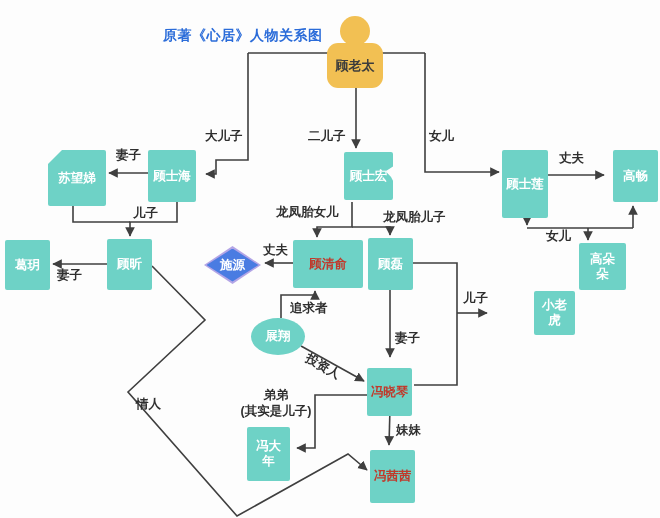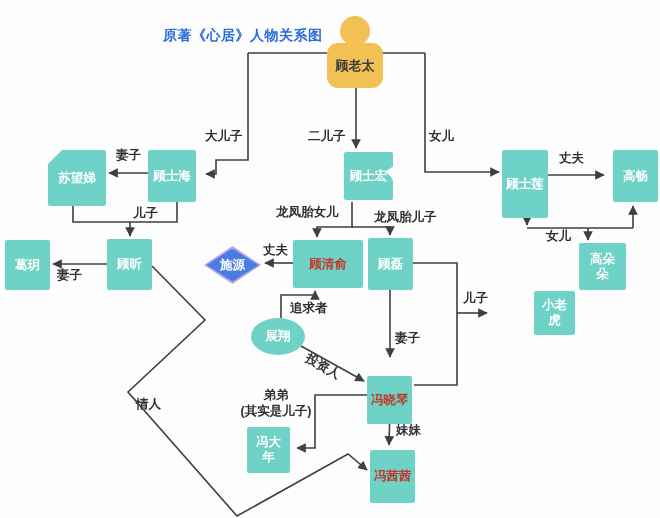--- a/index.html
+++ b/index.html
@@ -88,35 +88,35 @@
       <div class="node rect" style="left: 107px; top: 239px; width: 45px; height: 51px; background: rgb(110, 210, 198); color: rgb(255, 255, 255);">顾昕</div>
       <div class="diamond-outer" style="left: 204px; top: 246px; width: 57px; height: 38px;">
         <div class="d-shape" style="background: rgb(179, 165, 230);"></div>
         <div class="d-inner" style="background: rgb(74, 124, 226); color: rgb(255, 255, 255);">施源</div>
       </div>
       <div class="node rect" style="left: 293px; top: 240px; width: 70px; height: 48px; background: rgb(110, 210, 198); color: rgb(192, 57, 43);">顾清俞</div>
       <div class="node rect" style="left: 368px; top: 238px; width: 45px; height: 52px; background: rgb(110, 210, 198); color: rgb(255, 255, 255);">顾磊</div>
       <div class="node rect" style="left: 490px; top: 291px; width: 41px; height: 44px; background: rgb(110, 210, 198); color: rgb(255, 255, 255); margin-left: 44px;">小老
 虎</div>
       <div class="node ellipse" style="left: 251px; top: 318px; width: 54px; height: 37px; background: rgb(110, 210, 198); color: rgb(255, 255, 255);">展翔</div>
-      <div class="node rect" style="left: 367px; top: 376px; width: 45px; height: 48px; background: rgb(110, 210, 198); color: rgb(192, 57, 43);">冯晓琴</div>
-      <div class="node rect" style="left: 247px; top: 427px; width: 43px; height: 46px; background: rgb(110, 210, 198); color: rgb(255, 255, 255);">冯大
+      <div class="node rect" style="left: 367px; top: 368px; width: 45px; height: 48px; background: rgb(110, 210, 198); color: rgb(192, 57, 43);">冯晓琴</div>
+      <div class="node rect" style="left: 247px; top: 427px; width: 43px; height: 54px; background: rgb(110, 210, 198); color: rgb(255, 255, 255);">冯大
 年</div>
       <div class="node rect" style="left: 370px; top: 450px; width: 45px; height: 53px; background: rgb(110, 210, 198); color: rgb(192, 57, 43);">冯茜茜</div>
     </div>
   <div id="labels-layer">
       <div class="edge-label" style="left: 205px; top: 129px;">大儿子</div>
       <div class="edge-label" style="left: 308px; top: 129px;">二儿子</div>
       <div class="edge-label" style="left: 429px; top: 129px;">女儿</div>
       <div class="edge-label" style="left: 116px; top: 148px;">妻子</div>
       <div class="edge-label" style="left: 133px; top: 206px;">儿子</div>
       <div class="edge-label" style="left: 57px; top: 268px;">妻子</div>
       <div class="edge-label" style="left: 263px; top: 243px;">丈夫</div>
       <div class="edge-label" style="left: 276px; top: 205px;">龙凤胎女儿</div>
-      <div class="edge-label" style="left: 374px; top: 210px;">龙凤胎儿子</div>
+      <div class="edge-label" style="left: 383px; top: 210px;">龙凤胎儿子</div>
       <div class="edge-label" style="left: 559px; top: 151px;">丈夫</div>
       <div class="edge-label" style="left: 546px; top: 229px;">女儿</div>
       <div class="edge-label" style="left: 290px; top: 301px;">追求者</div>
       <div class="edge-label" style="left: 310px; top: 351px; transform: rotate(29deg); transform-origin: left top;">投资人</div>
       <div class="edge-label" style="left: 395px; top: 331px;">妻子</div>
       <div class="edge-label" style="left: 463px; top: 291px;">儿子</div>
       <div class="edge-label" style="left: 236px; top: 388px; width: 80px; text-align: center;">弟弟
 (其实是儿子)</div>
       <div class="edge-label" style="left: 396px; top: 423px;">妹妹</div>
       <div class="edge-label" style="left: 136px; top: 397px;">情人</div>

